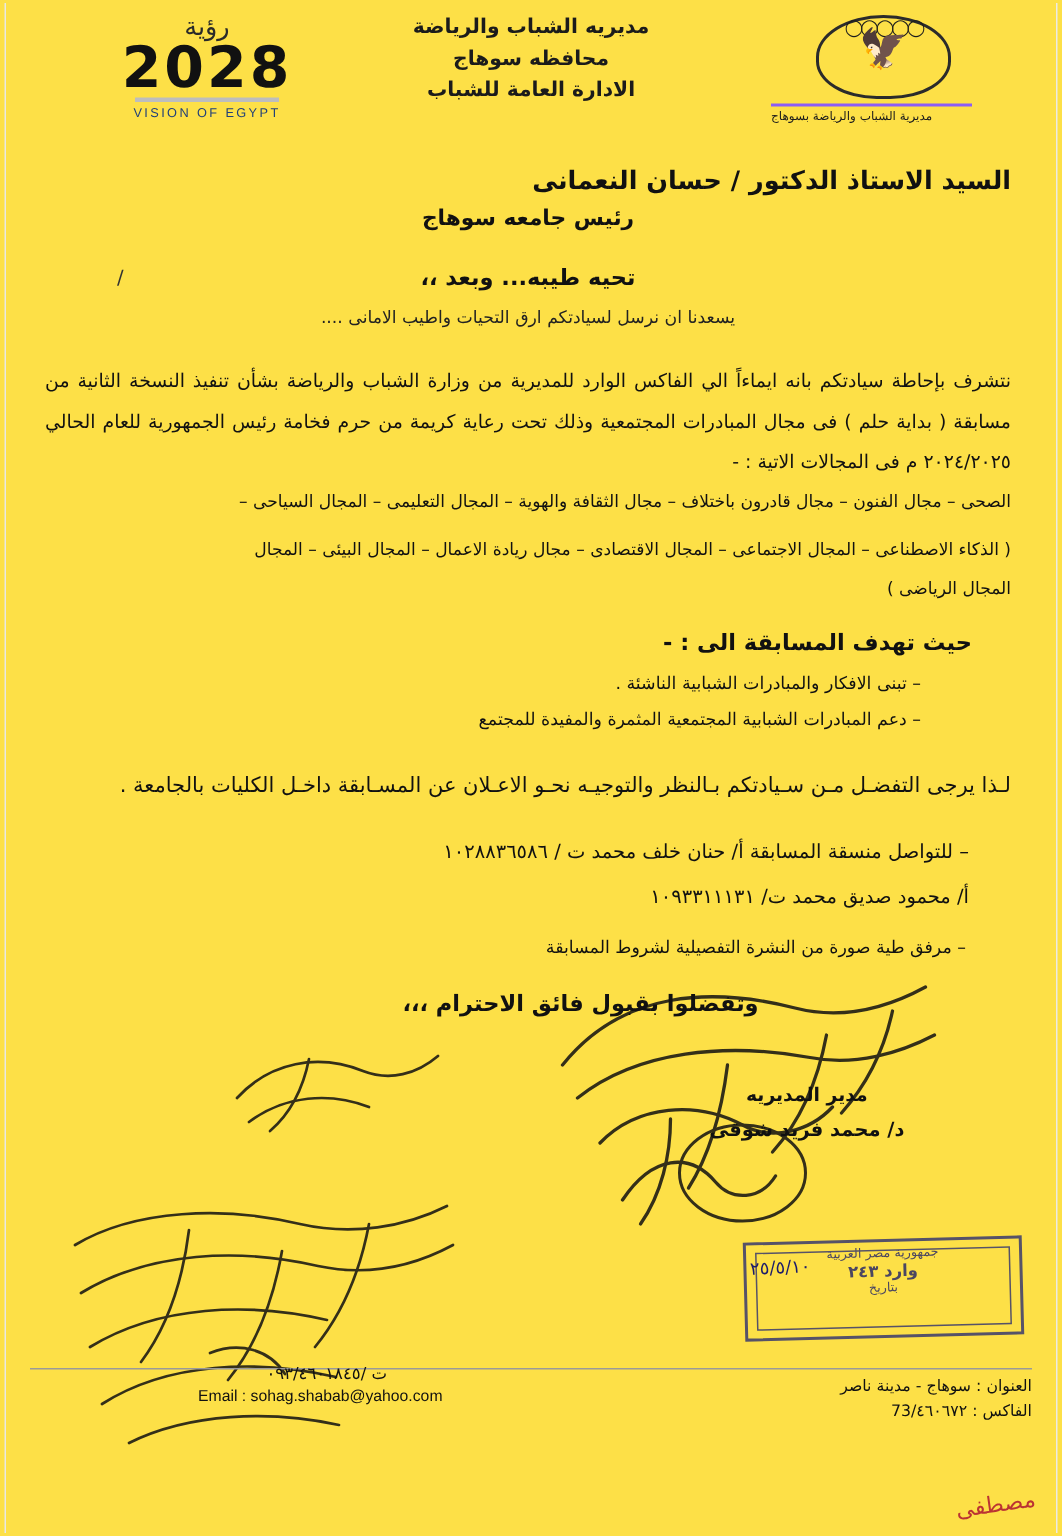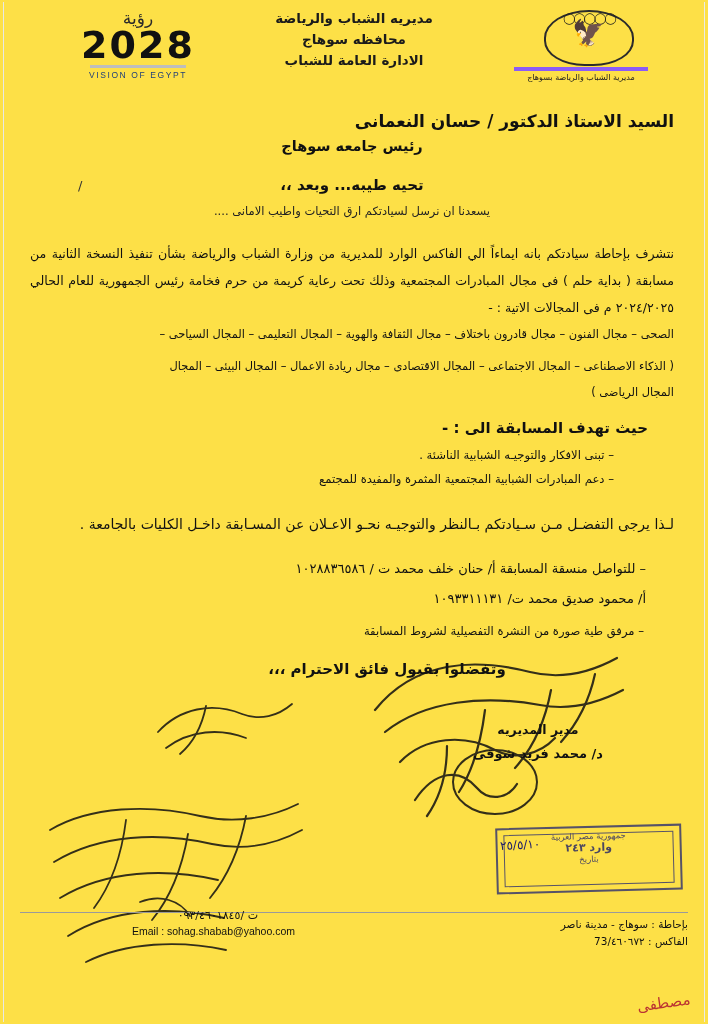--- a/index.html
+++ b/index.html
@@ -115,24 +115,24 @@
     top: 6px;
     transform: translateX(-50%);
     font-size: 11px;
     letter-spacing: -2px;
     color: #1c1c1c;
   }
   .logo-emblem .band {
     position: absolute;
     left: 0; right: 16px;
     bottom: 6px;
-    text-align: center;
+    text-align: left;
     font-size: 8px;
     color: #1c1c1c;
-    border-top: 4px solid #8b5cf6;
+    border-top: 2px solid #8b5cf6;
     padding-top: 2px;
   }
 
   
   .content {
     position: relative;
     padding: 0 34px 0 30px;
     text-align: right;
   }
   .salutation {
@@ -402,21 +402,21 @@
     <div class="greeting-sub">يسعدنا ان نرسل لسيادتكم ارق التحيات واطيب الامانى ....</div>
 
     <div class="para">نتشرف بإحاطة سيادتكم بانه ايماءاً الي الفاكس الوارد للمديرية من وزارة الشباب والرياضة بشأن تنفيذ النسخة الثانية من مسابقة ( بداية حلم ) فى مجال المبادرات المجتمعية وذلك تحت رعاية كريمة من حرم فخامة رئيس الجمهورية للعام الحالي ٢٠٢٤/٢٠٢٥ م فى المجالات الاتية : -</div>
 
     <div class="fields" style="margin-top:0">الصحى – مجال الفنون – مجال قادرون باختلاف – مجال الثقافة والهوية – المجال التعليمى – المجال السياحى –</div>
     <div class="fields">( الذكاء الاصطناعى – المجال الاجتماعى – المجال الاقتصادى – مجال ريادة الاعمال – المجال البيئى – المجال</div>
     <div class="fields" style="margin-top:0">المجال الرياضى )</div>
 
     <div class="goal-title">حيث تهدف المسابقة الى : -</div>
     <ul class="bullets">
-      <li>تبنى الافكار والتوجيـه الشبابية الناشئة .</li>
+      <li>تبنى الافكار والمبادرات الشبابية الناشئة .</li>
       <li>دعم المبادرات الشبابية المجتمعية المثمرة والمفيدة للمجتمع</li>
     </ul>
 
     <div class="request">لـذا يرجى التفضـل مـن سـيادتكم بـالنظر والتوجيـه نحـو الاعـلان عن المسـابقة داخـل الكليات بالجامعة .</div>
 
     <div class="contacts">
       <div class="row">للتواصل منسقة المسابقة أ/ حنان خلف محمد    ت / ١٠٢٨٨٣٦٥٨٦</div>
       <div class="row sub">أ/ محمود صديق محمد  ت/ ١٠٩٣٣١١١٣١</div>
     </div>
 
@@ -478,21 +478,21 @@
     <div class="stamp-inner"></div>
     <div class="l1">جمهورية مصر العربية</div>
     <div class="l2">وارد ٢٤٣</div>
     <div class="l3">بتاريخ</div>
   </div>
   <div class="stamp-date">٢٥/٥/١٠</div>
 
   <div class="footer-line"></div>
   <div class="footer">
     <div class="addr">
-      <div>بإحاطة : سوهاج - مدينة ناصر</div>
+      <div>العنوان : سوهاج - مدينة ناصر</div>
       <div>الفاكس : 73/٤٦٠٦٧٢</div>
     </div>
     <div class="email">Email : sohag.shabab@yahoo.com</div>
     <div class="tel">ت /٠٩٣/٤٦٠١٨٤٥</div>
   </div>
 
   <div class="bottom-scribble">مصطفى</div>
 </div>
 
 </body></html>

